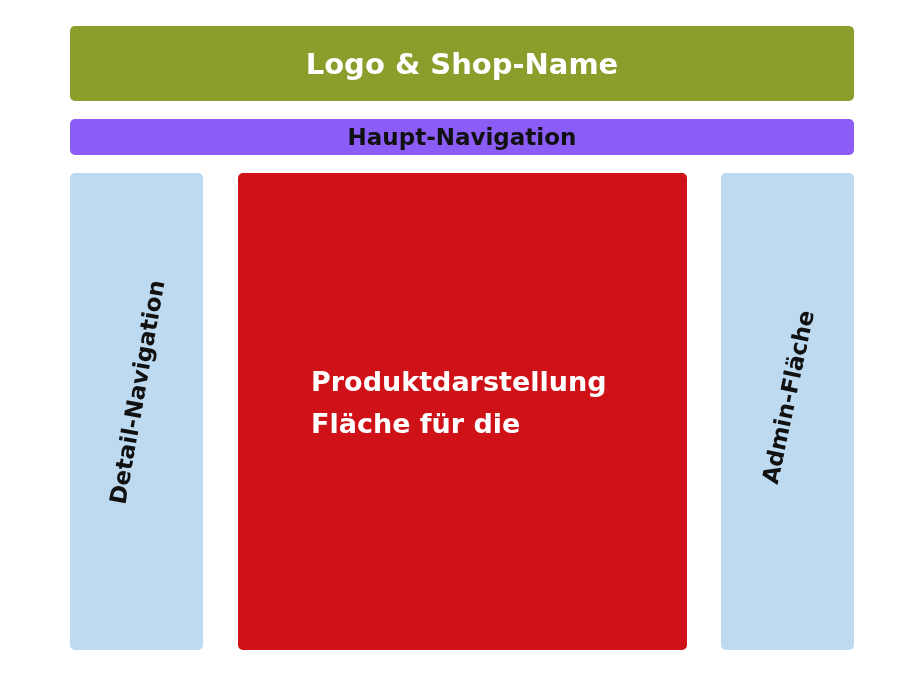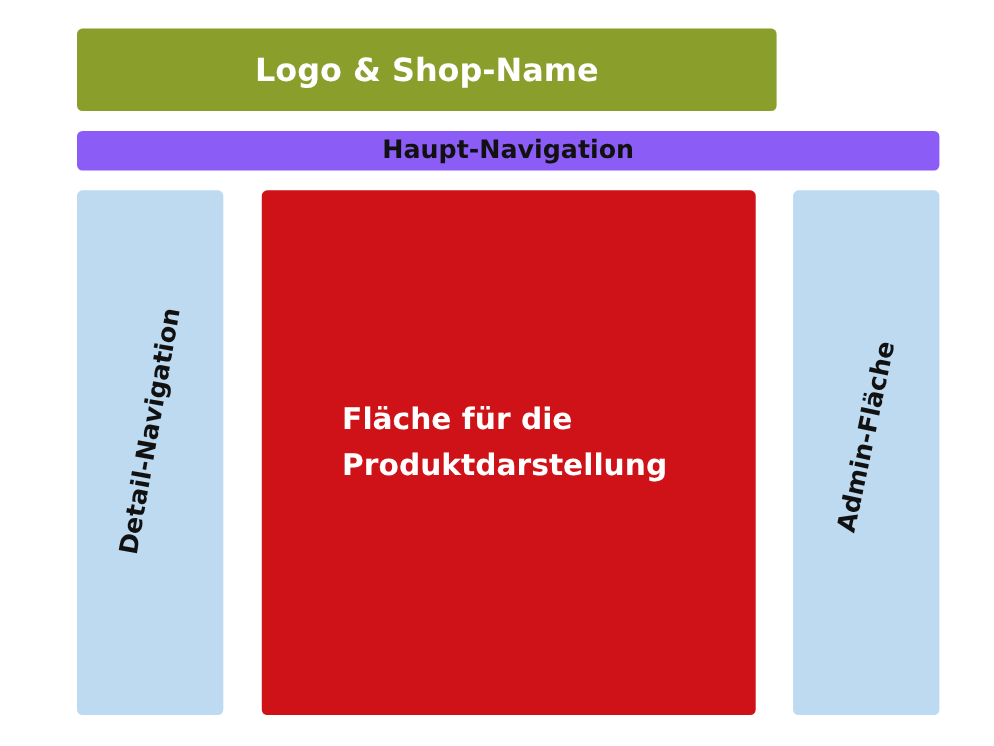--- a/index.html
+++ b/index.html
@@ -1,18 +1,18 @@
 <!DOCTYPE html>
 <html><head>
 <meta charset="utf-8">
 <style>
   html,body{margin:0;padding:0;background:#ffffff;}
   body{width:904px;height:678px;position:relative;overflow:hidden;font-family:"DejaVu Sans",sans-serif;}
   .box{position:absolute;border-radius:5px;}
-  .header{left:70px;top:26px;width:636px;height:75px;background:#8a9e2b;display:flex;align-items:center;justify-content:center;}
+  .header{left:70px;top:26px;width:784px;height:75px;background:#8a9e2b;display:flex;align-items:center;justify-content:center;}
   .header span{color:#fff;font-size:29px;font-weight:bold;letter-spacing:0px;}
   .nav{left:70px;top:119px;width:784px;height:36px;background:#8b5cf6;display:flex;align-items:center;justify-content:center;}
   .nav span{color:#111;font-size:23px;font-weight:bold;}
   .left{left:70px;top:173px;width:133px;height:477px;background:#bddaf0;}
   .main{left:238px;top:173px;width:449px;height:477px;background:#cf1218;}
   .right{left:721px;top:173px;width:133px;height:477px;background:#bddaf0;}
   .rot{position:absolute;left:50%;top:50%;white-space:nowrap;color:#111;font-size:23px;font-weight:bold;transform-origin:center center;}
   .left .rot{transform:translate(-50%,-50%) rotate(-80deg);margin-top:-20px;}
   .right .rot{transform:translate(-50%,-50%) rotate(-78deg);margin-top:-15px;}
   .main-text{position:absolute;left:73px;top:188px;color:#fff;font-size:27px;font-weight:bold;line-height:42px;}
@@ -27,20 +27,20 @@
 <div class="box nav">
   <span>Haupt-Navigation</span>
 </div>
 
 <div class="box left">
   <span class="rot">Detail-Navigation</span>
 </div>
 
 <div class="box main">
   <div class="main-text">
+    <div>Produktdarstellung</div>
     <div>Fläche für die</div>
-    <div>Produktdarstellung</div>
   </div>
 </div>
 
 <div class="box right">
   <span class="rot">Admin-Fläche</span>
 </div>
 
 </body></html>

